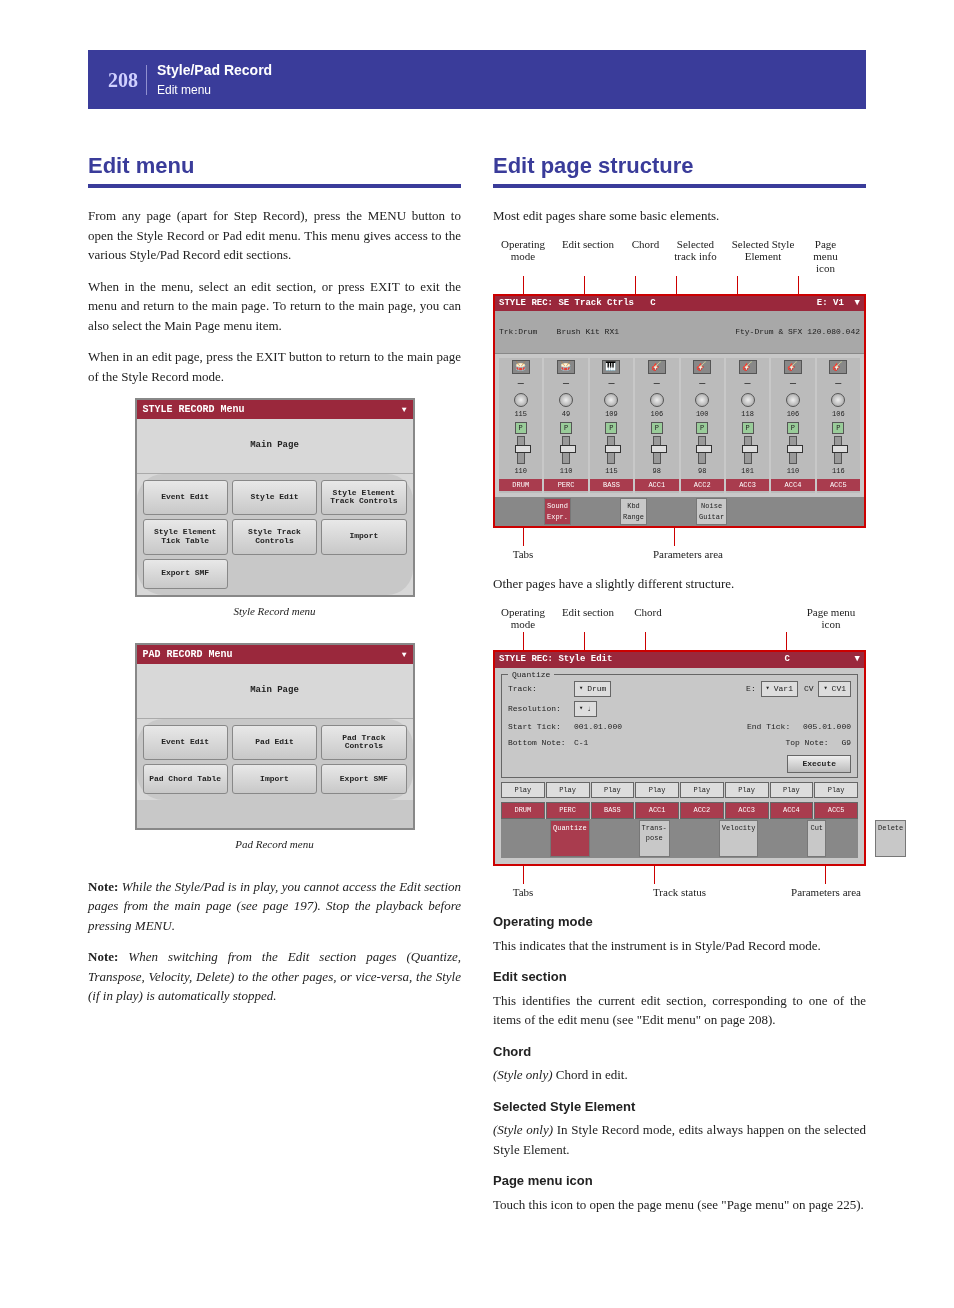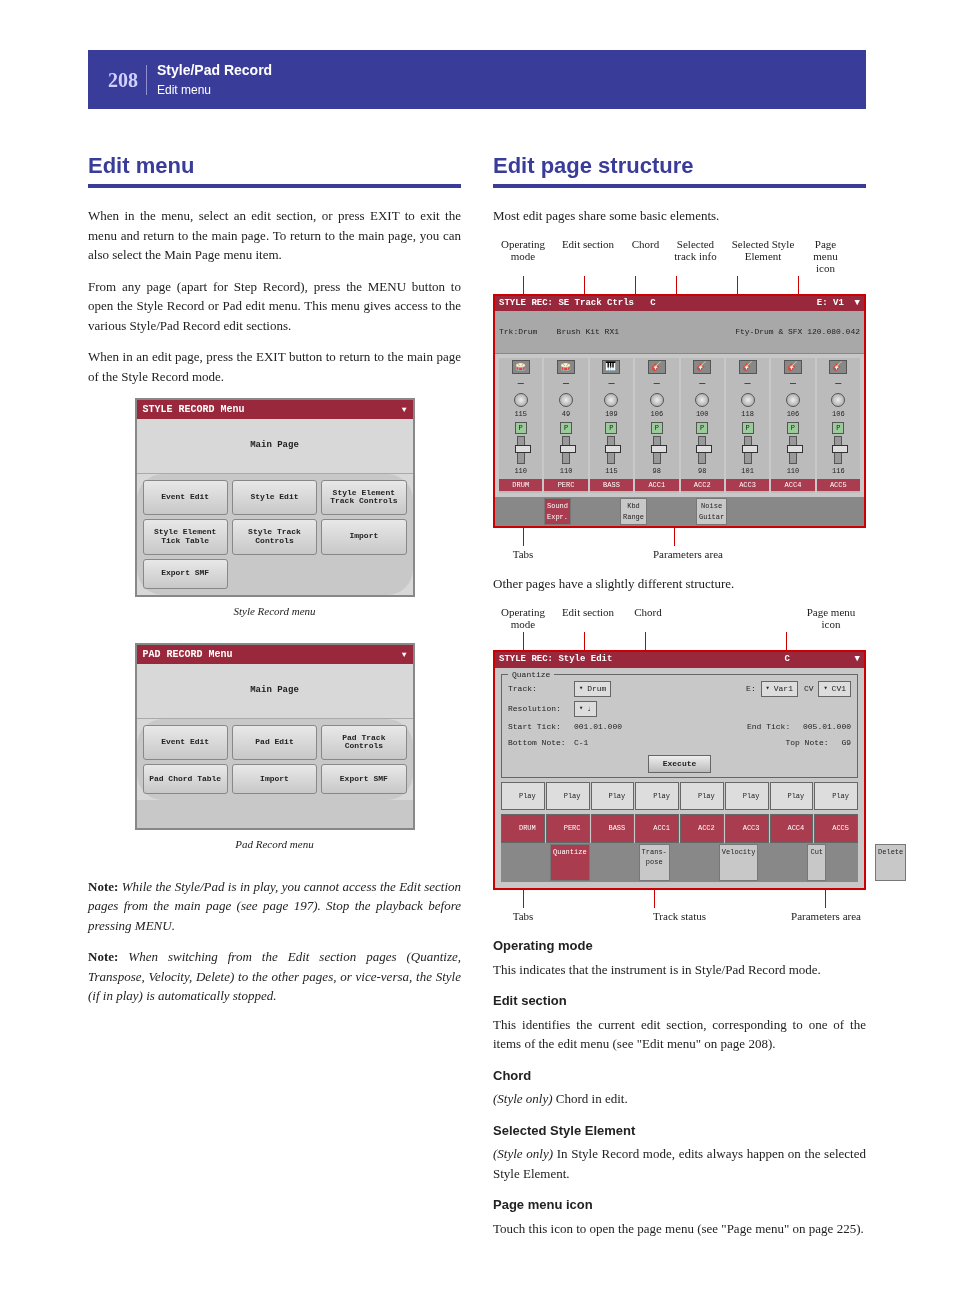--- a/index.html
+++ b/index.html
@@ -172,21 +172,21 @@
   .grpbox-title { position: absolute; top: -6px; left: 6px; background: #c8c8c8; padding: 0 4px; font-size: 8px; }
   .grprow { display: flex; align-items: center; gap: 6px; padding: 2px 0; }
   .grprow label { width: 60px; }
   .dv { border: 1px solid #666; background: #ddd; padding: 1px 4px; display: inline-flex; align-items: center; gap: 4px; }
   .dv::before { content: "▾"; font-size: 7px; }
   .exec-btn {
     display: inline-block; margin: 4px auto 0 auto; border: 1px solid #666;
     background: linear-gradient(#eee,#bbb); padding: 2px 14px; font-weight: bold;
   }
   .play-row { display: flex; gap: 1px; font-size: 7px; margin-top: 4px; }
-  .play-row span { flex: 1; border: 1px solid #666; background: #ddd; text-align: right; padding: 8px; }
+  .play-row span { flex: 1; border: 1px solid #666; background: #ddd; text-align: center; padding: 2px; }
 
   h3.sub { font-family: Arial, sans-serif; font-size: 13px; font-weight: bold; margin: 10px 0 4px 0; }
   .defn { font-style: normal; }
   .defn i { font-style: italic; }
 </style>
 </head>
 <body>
 
 <div class="header-bar">
   <div class="page-num">208</div>
@@ -195,22 +195,22 @@
     <div class="t2">Edit menu</div>
   </div>
 </div>
 
 <div class="columns">
 
   <div class="col">
     <h2 class="sect">Edit menu</h2>
     <div class="sect-underline"></div>
 
+    <p>From any page (apart for Step Record), press the MENU button to open the Style Record or Pad edit menu. This menu gives access to the various Style/Pad Record edit sections.</p>
     <p>When in the menu, select an edit section, or press EXIT to exit the menu and return to the main page. To return to the main page, you can also select the Main Page menu item.</p>
-    <p>From any page (apart for Step Record), press the MENU button to open the Style Record or Pad edit menu. This menu gives access to the various Style/Pad Record edit sections.</p>
     <p>When in an edit page, press the EXIT button to return to the main page of the Style Record mode.</p>
 
     <div class="menu-box">
       <div class="menu-title">
         <span>STYLE RECORD Menu</span>
         <span class="tri">▼</span>
       </div>
       <div class="menu-main-page">Main Page</div>
       <div class="menu-grid">
         <div class="menu-btn">Event Edit</div>
@@ -417,21 +417,21 @@
               <span>001.01.000</span>
               <label style="margin-left:auto;width:50px">End Tick:</label>
               <span>005.01.000</span>
             </div>
             <div class="grprow">
               <label>Bottom Note:</label>
               <span>C-1</span>
               <label style="margin-left:auto;width:50px">Top Note:</label>
               <span>G9</span>
             </div>
-            <div style="text-align:center"><span class="exec-btn">Execute</span></div>
+            <div style="text-align:right"><span class="exec-btn">Execute</span></div>
           </div>
           <div class="play-row" id="play-row">
               <span>Play</span>
               <span>Play</span>
               <span>Play</span>
               <span>Play</span>
               <span>Play</span>
               <span>Play</span>
               <span>Play</span>
               <span>Play</span>

